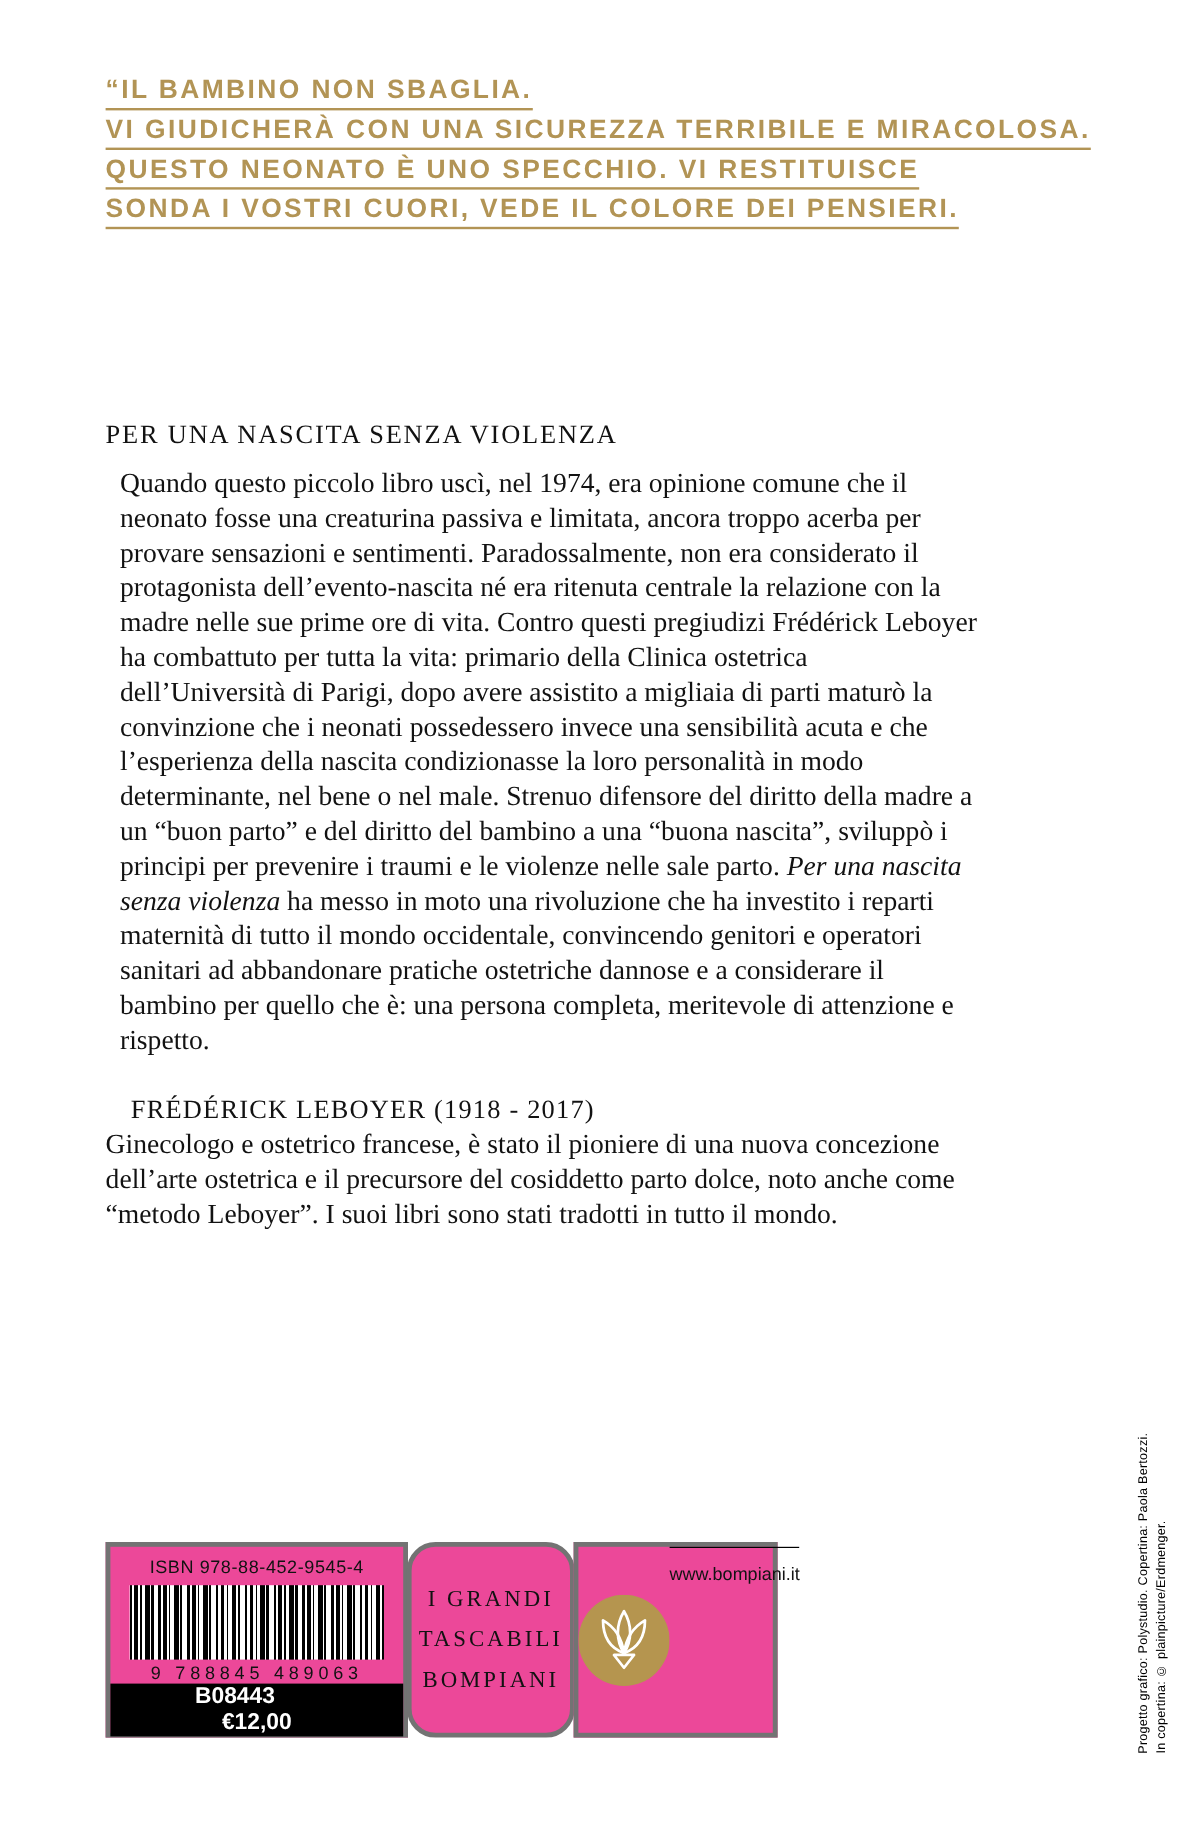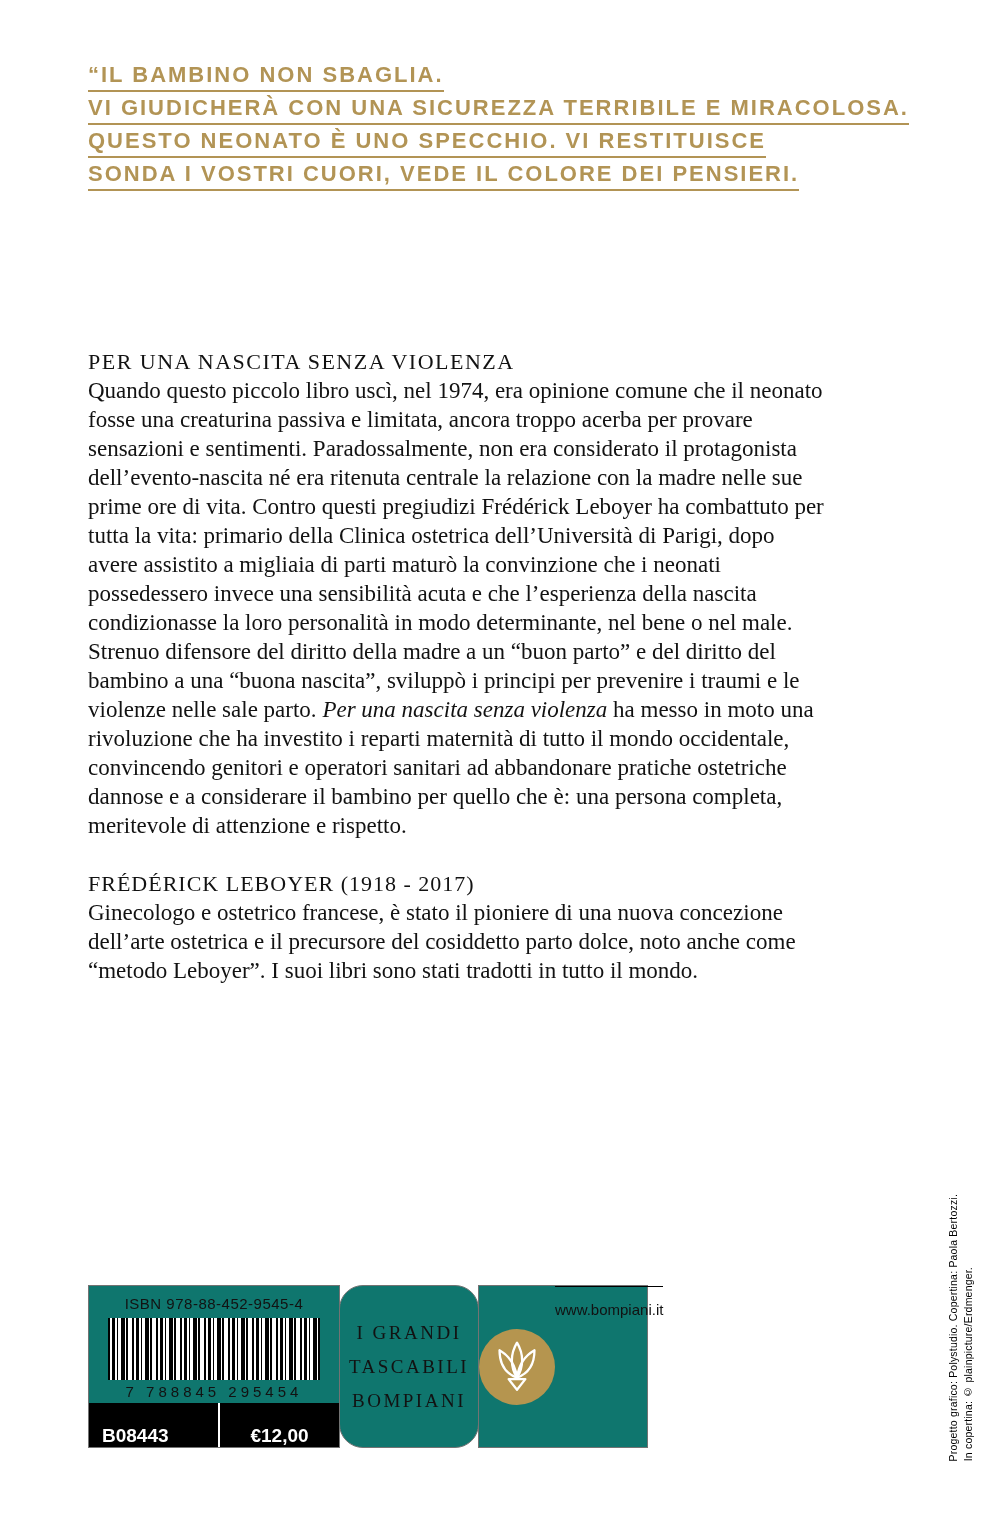--- a/index.html
+++ b/index.html
@@ -29,56 +29,56 @@
   }
 
   
   .text-col{
     position:absolute;left:88px;top:347px;width:740px;
     font-size:23px;line-height:29px;
   }
   .blurb-heading{
     font-size:22px;letter-spacing:1.5px;
   }
-  .blurb-body{margin:0;}
+  .blurb-body{margin:12px;}
   .blurb-body i{font-style:italic;}
   .author-heading{
-    margin-top:29px;font-size:22px;letter-spacing:1px;
+    margin-top:29px;font-size:22px;letter-spacing:1px;margin-left:21px;
   }
   .author-bio{margin:0;}
 
   
   .footer{
     position:absolute;left:88px;top:1285px;height:163px;
     display:flex;
   }
-  .cell{border:1px solid #737373;box-sizing:border-box;background:#0f766e;}
+  .cell{border:4px solid #737373;box-sizing:border-box;background:#ec4899;}
   .cell + .cell{margin-left:-1px;}
 
   .cell-isbn{width:252px;display:flex;flex-direction:column;}
   .isbn-area{flex:1;display:flex;flex-direction:column;align-items:center;padding-top:9px;}
   .isbn-label{font-family:"Liberation Sans",sans-serif;font-size:15px;letter-spacing:.5px;}
   .barcode{
     width:212px;height:62px;margin-top:6px;
     background:repeating-linear-gradient(90deg,
       #000 0 2px, #fff 2px 4px,
       #000 4px 7px, #fff 7px 9px,
       #000 9px 10px, #fff 10px 13px,
       #000 13px 17px, #fff 17px 18px,
       #000 18px 20px, #fff 20px 24px);
   }
   .barcode-digits{
     font-family:"Liberation Sans",sans-serif;
     font-size:15px;letter-spacing:4px;margin-top:3px;
   }
   .price-bar{
     height:44px;background:#000;color:#fff;
-    display:flex;align-items:flex-end;
+    display:flex;align-items:center;
     font-family:"Liberation Sans",sans-serif;
-    font-weight:bold;font-size:19px;
+    font-weight:bold;font-size:19px;flex-direction:column;
   }
   .price-bar .code{width:116px;padding-left:13px;}
   .price-bar .vline{width:2px;align-self:stretch;background:#fff;}
   .price-bar .price{flex:1;text-align:center;}
 
   .cell-series{
     width:140px;display:flex;flex-direction:column;
     justify-content:center;align-items:center;
     font-family:"Liberation Serif",serif;
     font-size:19px;letter-spacing:2.5px;line-height:34px;border-radius:24px;
@@ -124,21 +124,21 @@
     <div class="author-heading"><span>FRÉDÉRICK LEBOYER</span><span> (1918 - 2017)</span></div>
     <p class="author-bio">Ginecologo e ostetrico francese, è stato il pioniere di una nuova concezione dell’arte ostetrica e il precursore del cosiddetto parto dolce, noto anche come “metodo Leboyer”. I suoi libri sono stati tradotti in tutto il mondo.</p>
   </div>
 
   <div class="footer">
 
     <div class="cell cell-isbn">
       <div class="isbn-area">
         <div class="isbn-label">ISBN 978-88-452-9545-4</div>
         <div class="barcode"></div>
-        <div class="barcode-digits">7 788845 295454</div>
+        <div class="barcode-digits">9 788845 489063</div>
       </div>
       <div class="price-bar">
         <span class="code">B08443</span>
         <span class="vline"></span>
         <span class="price">€12,00</span>
       </div>
     </div>
 
     <div class="cell cell-series">
       <div>I GRANDI</div>

